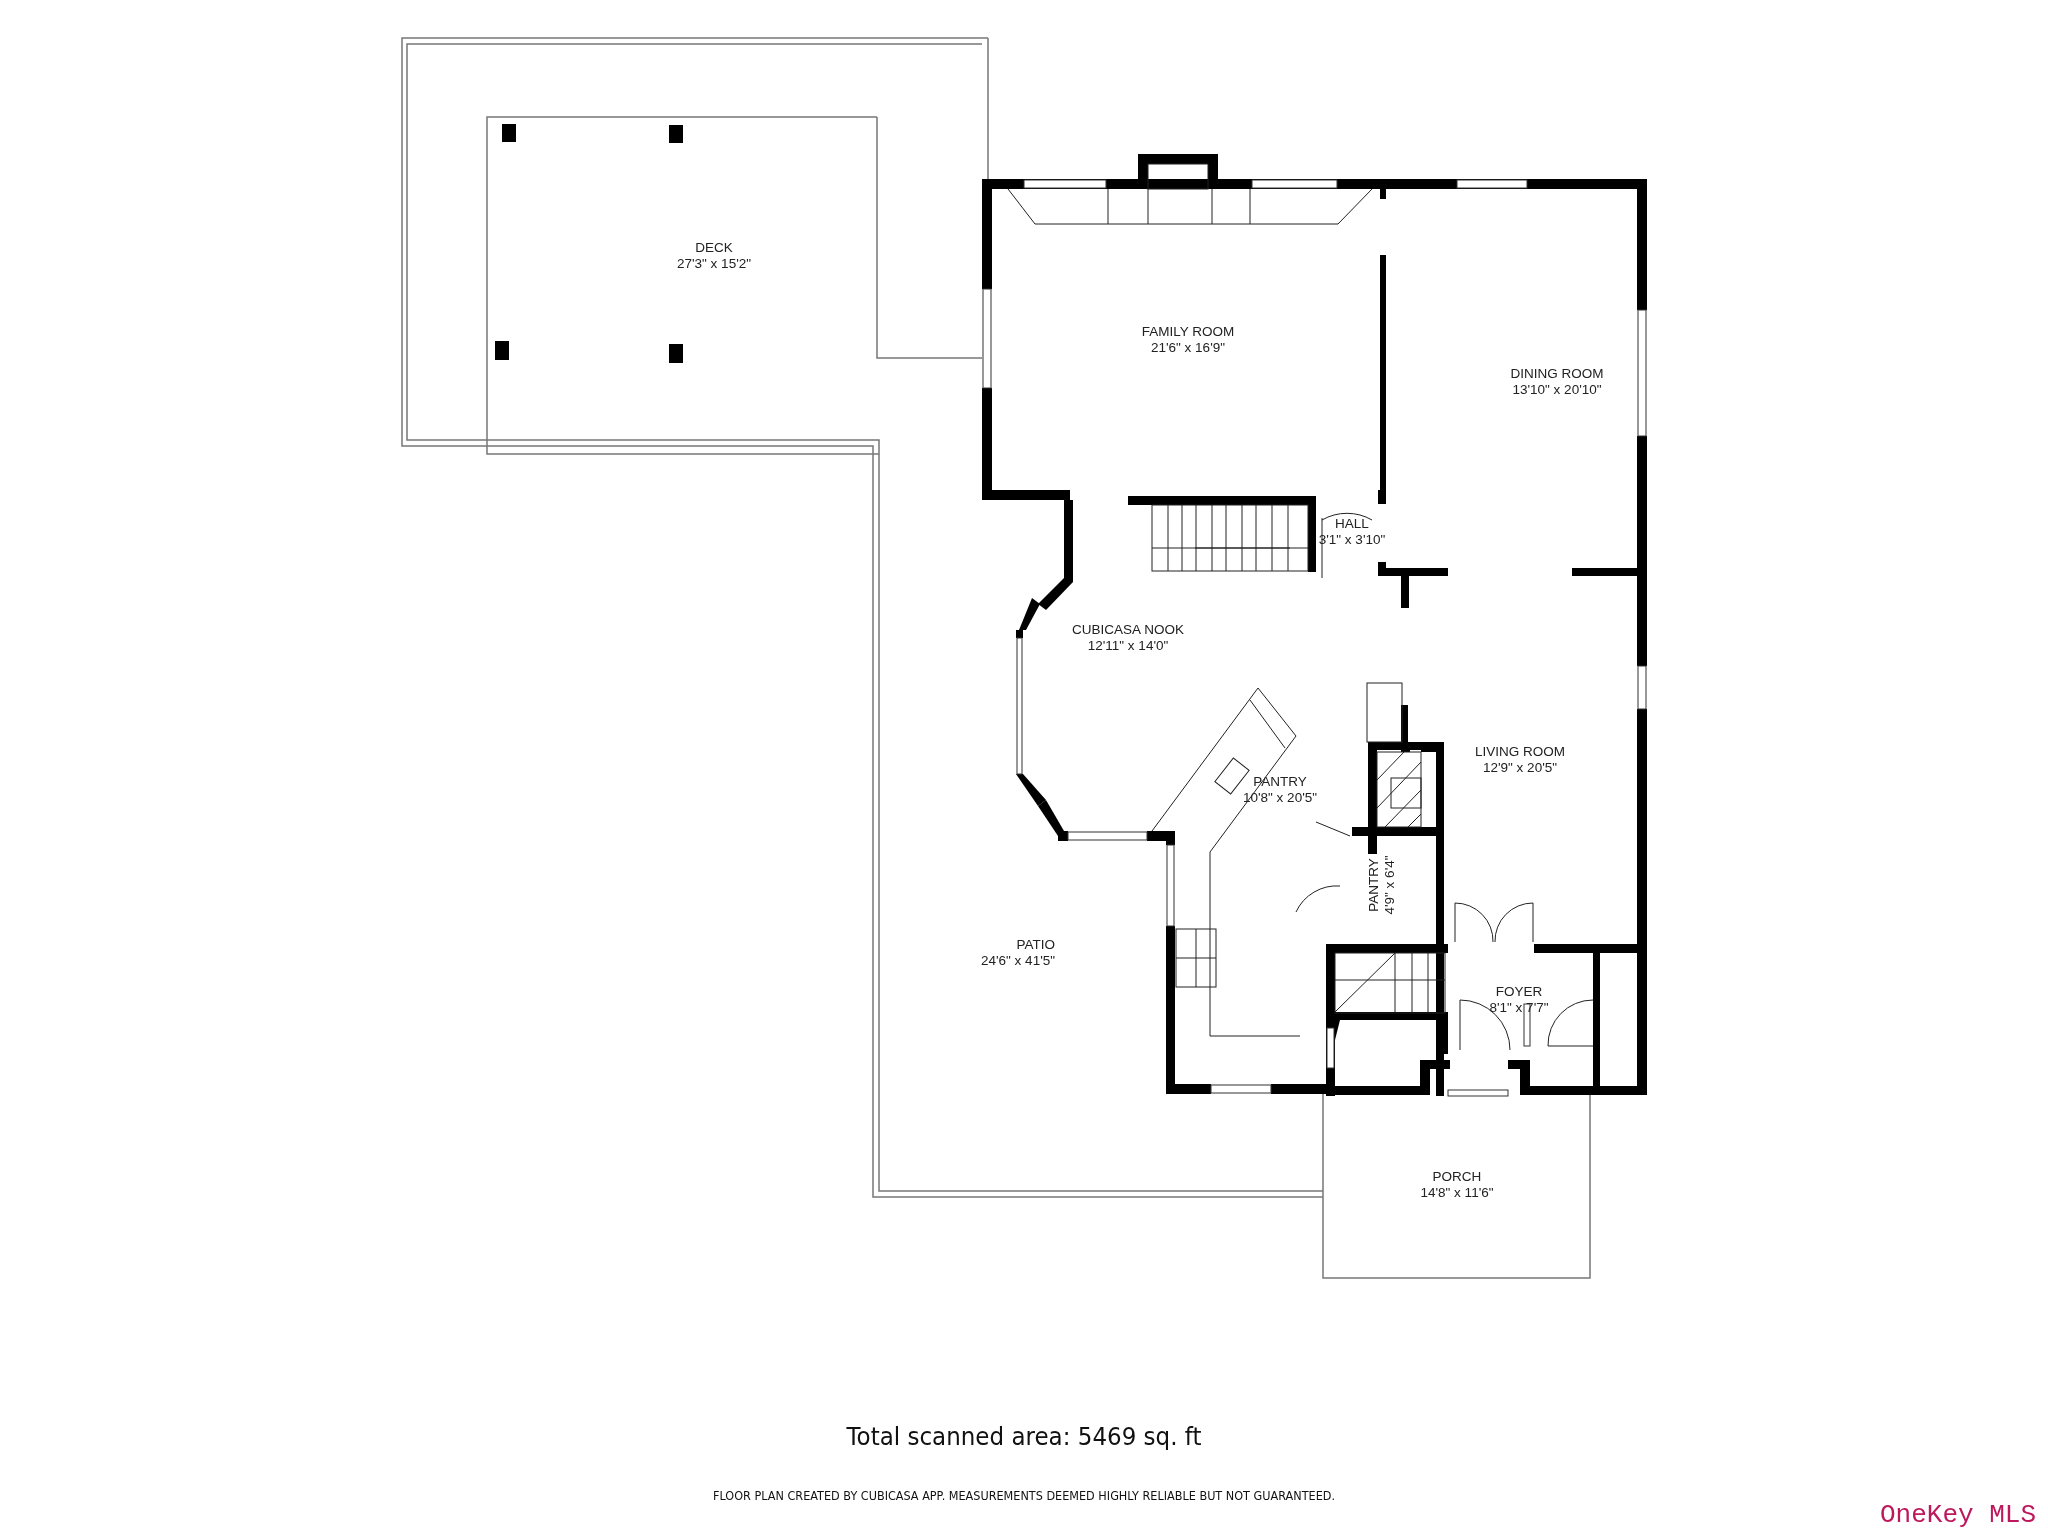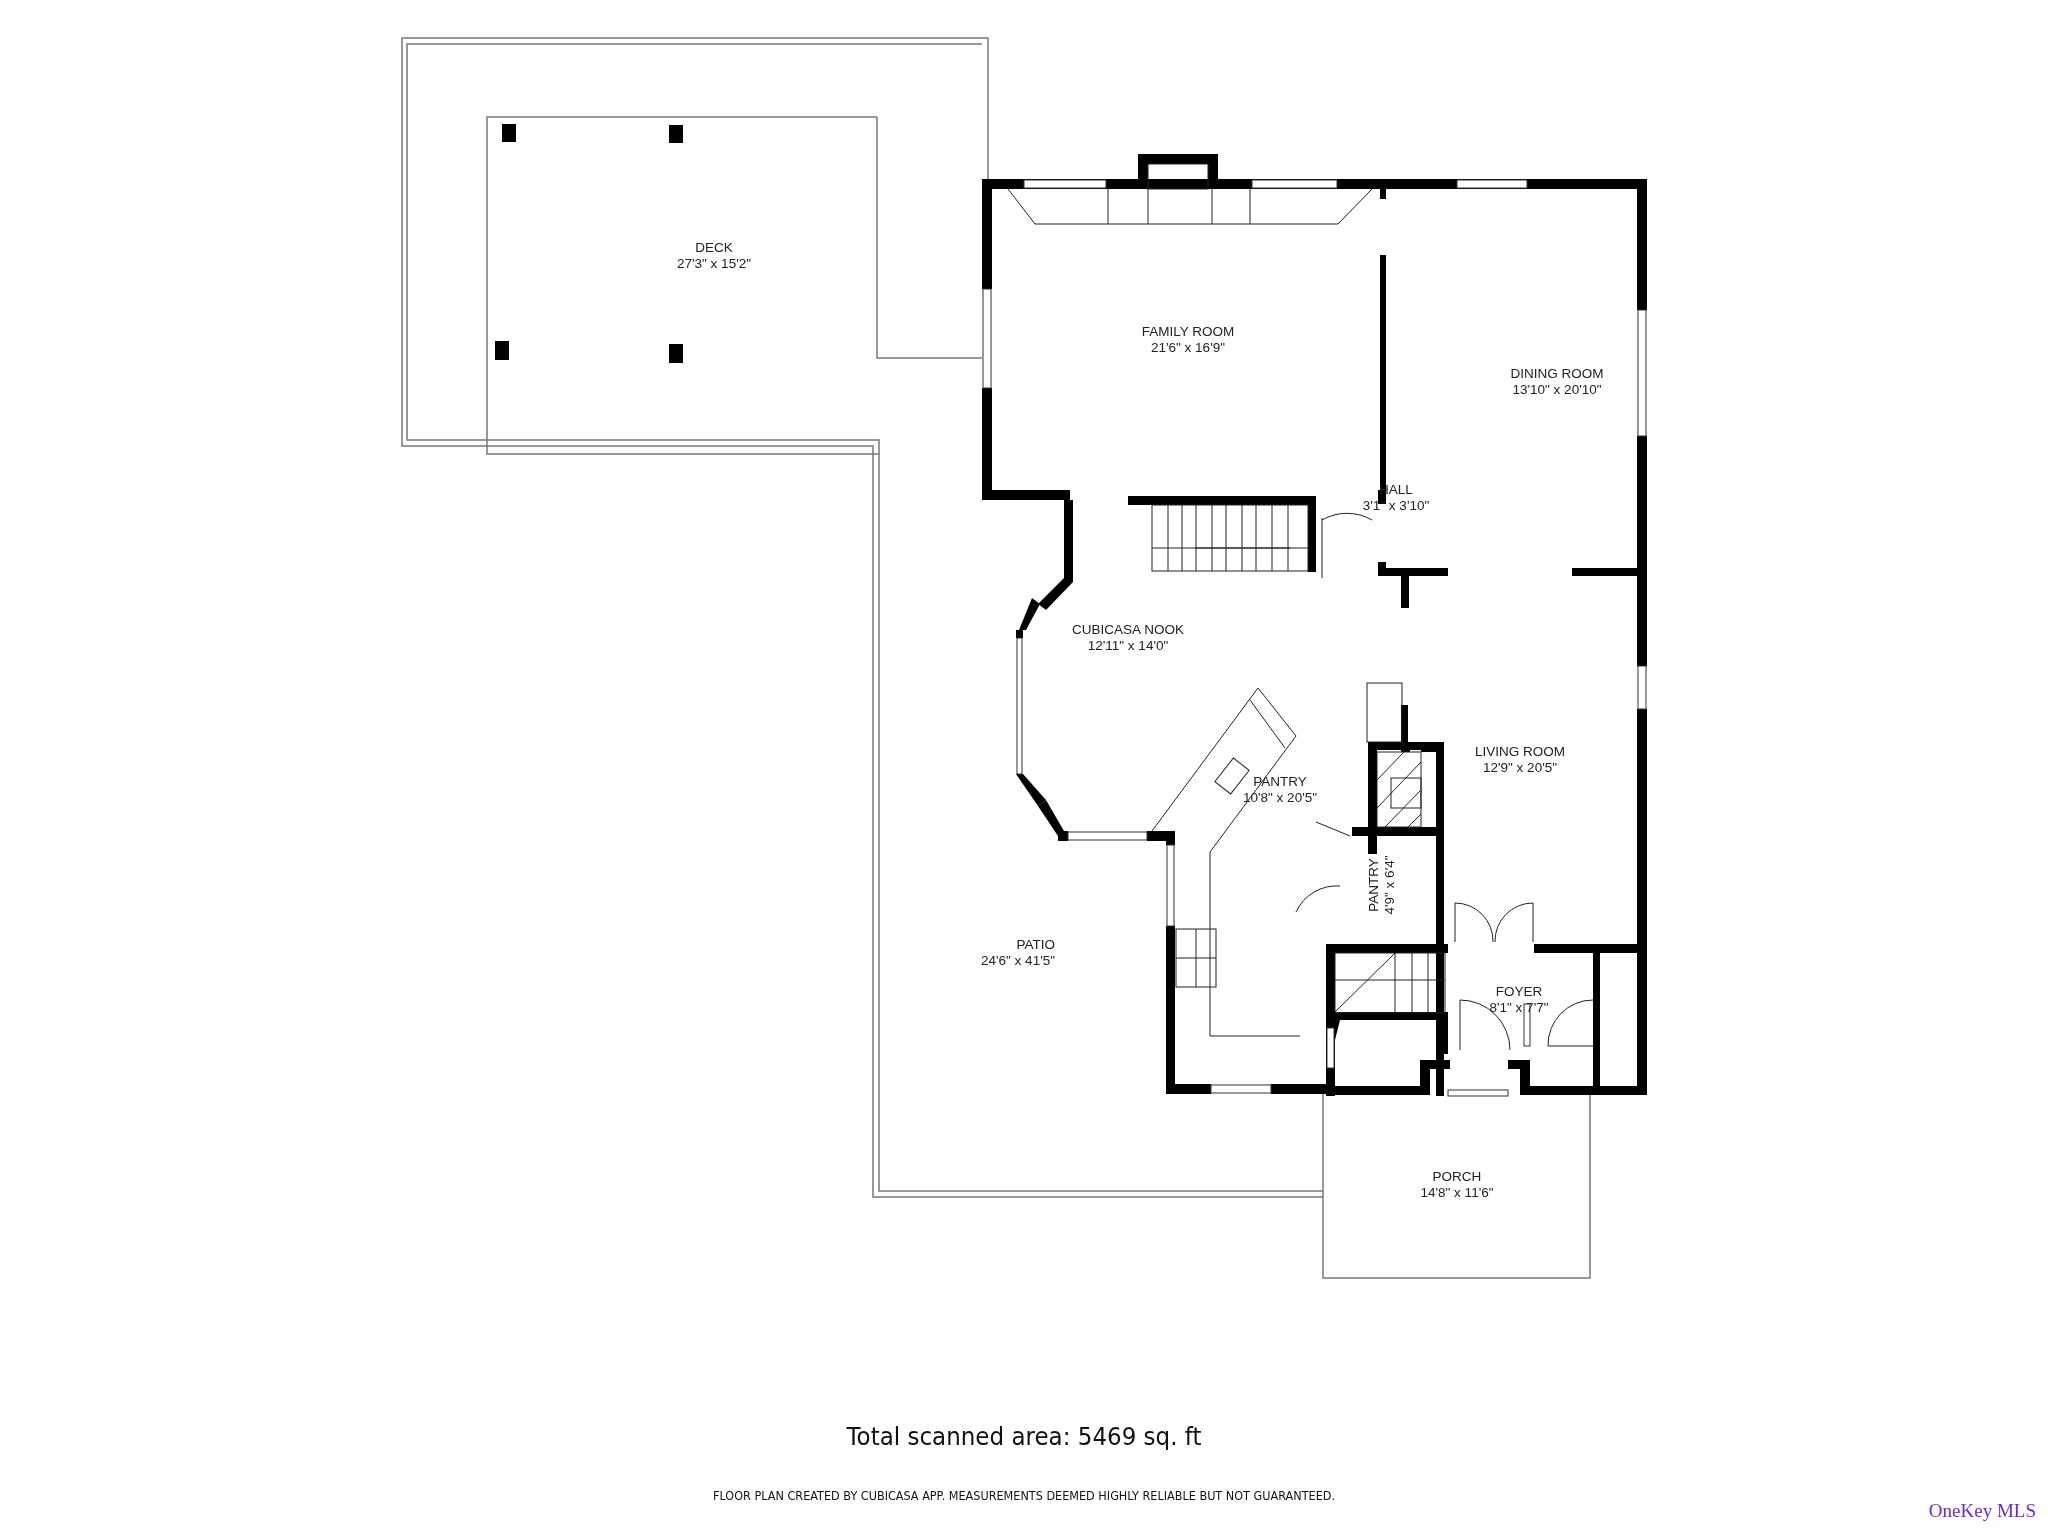--- a/index.html
+++ b/index.html
@@ -4,21 +4,21 @@
 <style>
   html, body { margin: 0; padding: 0; background: #ffffff; }
   body { width: 2048px; height: 1536px; position: relative; overflow: hidden; font-family: "Liberation Sans", sans-serif; }
   #plan { position: absolute; left: 0; top: 0; width: 2048px; height: 1536px; }
   .room-label { position: absolute; text-align: center; font-family: "Liberation Sans", sans-serif; font-size: 13.5px; line-height: 16px; color: #222; transform: translate(-50%, -50%); white-space: nowrap; }
   .room-label .name { display: block; }
   .room-label .dims { display: block; }
   .room-label.rot { transform: translate(-50%, -50%) rotate(-90deg); }
   .total-area { position: absolute; left: 0; width: 2048px; top: 1422px; text-align: center; font-family: "DejaVu Sans", sans-serif; font-size: 25px; color: #111; transform: scaleX(0.92); }
   .disclaimer { position: absolute; left: 0; width: 2048px; top: 1488px; text-align: center; font-family: "DejaVu Sans", sans-serif; font-size: 12.5px; color: #111; transform: scaleX(0.9); }
-  .watermark { position: absolute; right: 12px; top: 1500px; font-family: Liberation Serif, serif; font-size: 19px; color: #6d28d9; }
+  .watermark { position: absolute; right: 12px; top: 1500px; font-family: Liberation Mono, monospace; font-size: 26px; color: #be185d; }
 </style>
 </head>
 <body>
 
 <svg id="plan" viewBox="0 0 2048 1536" xmlns="http://www.w3.org/2000/svg">
 
   <g fill="none" stroke="#777" stroke-width="1.5">
     <polyline points="982,38 402,38 402,446 873,446 873,1197 1323,1197"></polyline>
     <polyline points="982,44 407,44 407,440 879,440 879,1191 1323,1191"></polyline>
     <polyline points="1982,0"></polyline>
@@ -189,21 +189,21 @@
   <span class="dims">27'3" x 15'2"</span>
 </div>
 <div class="room-label" style="left:1188px; top:340px;">
   <span class="name">FAMILY ROOM</span>
   <span class="dims">21'6" x 16'9"</span>
 </div>
 <div class="room-label" style="left:1557px; top:382px;">
   <span class="name">DINING ROOM</span>
   <span class="dims">13'10" x 20'10"</span>
 </div>
-<div class="room-label" style="left:1352px; top:498px;margin-left:44px;">
+<div class="room-label" style="left:1352px; top:532px;">
   <span class="name">HALL</span>
   <span class="dims">3'1" x 3'10"</span>
 </div>
 <div class="room-label" style="left:1128px; top:638px;">
   <span class="name">CUBICASA NOOK</span>
   <span class="dims">12'11" x 14'0"</span>
 </div>
 <div class="room-label" style="left:1280px; top:790px;">
   <span class="name">PANTRY</span>
   <span class="dims">10'8" x 20'5"</span>

